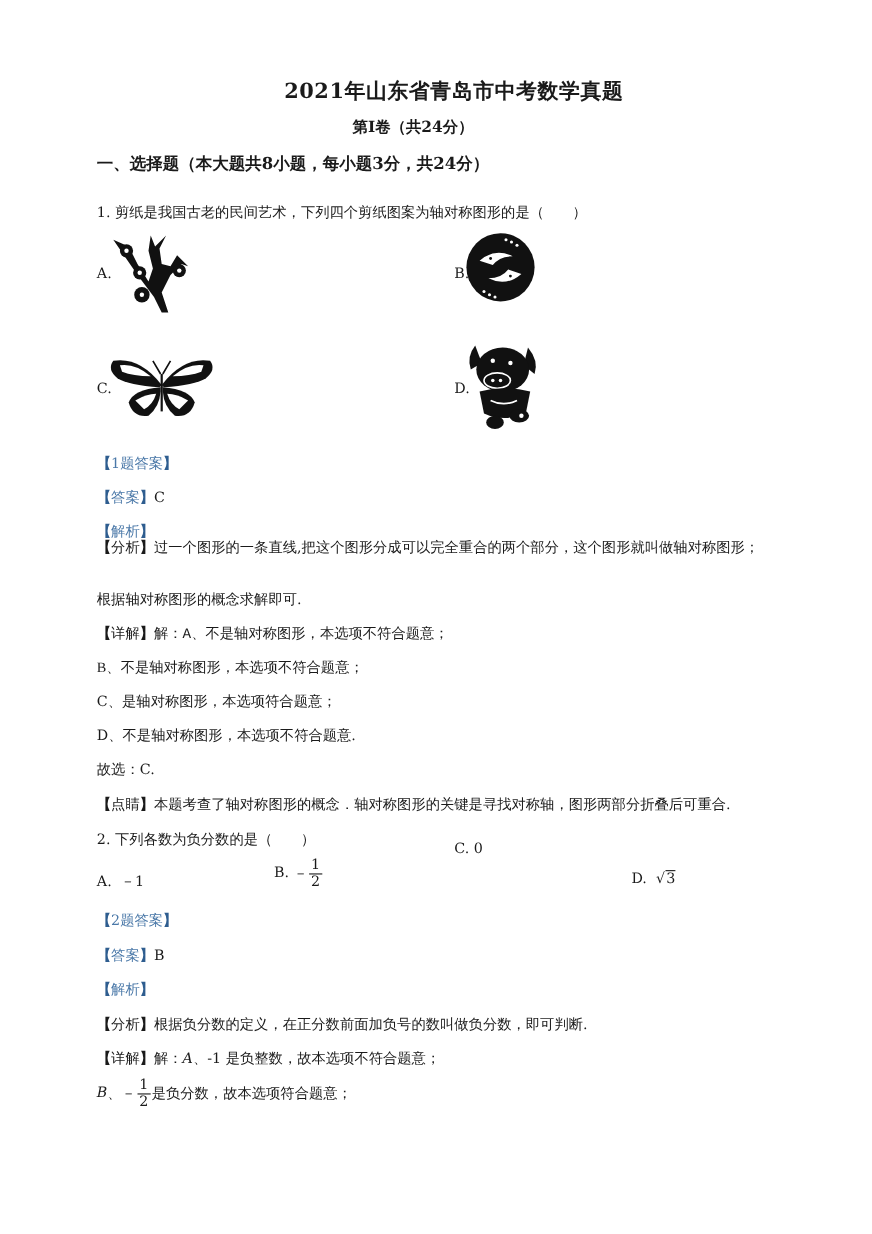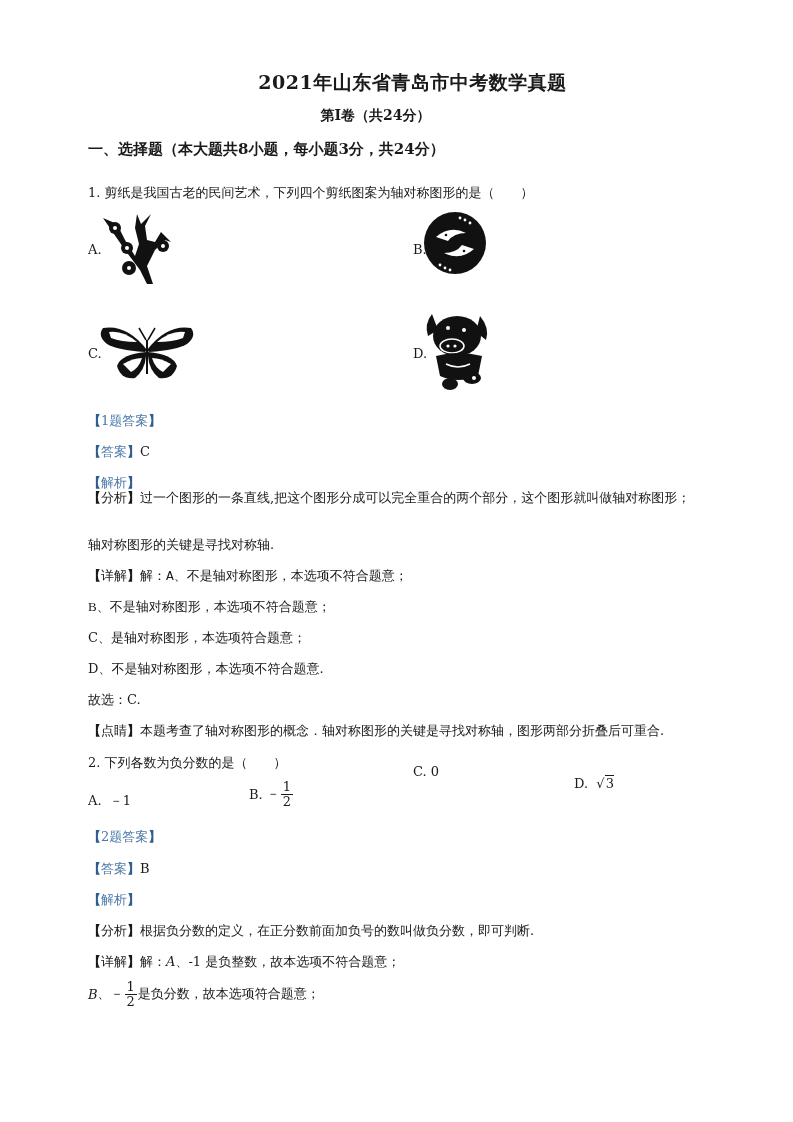--- a/index.html
+++ b/index.html
@@ -118,21 +118,21 @@
 </div>
 <div class="abs line" style="top:443px;">
   <span class="tag"><span class="br">【</span><span>答案</span><span class="br">】</span></span><span>C</span>
 </div>
 <div class="abs line tag" style="top:474px;">
   <span class="br">【</span><span>解析</span><span class="br">】</span>
 </div>
 <div class="abs line" style="top:475px;margin-top:14px;">
   <span class="br" style="font-weight:bold;">【</span><span>分析</span><span class="br" style="font-weight:bold;">】</span><span>过一个图形的一条直线,把这个图形分成可以完全重合的两个部分，这个图形就叫做轴对称图形；</span>
 </div>
-<div class="abs line" style="top:536px;">轴对称图形的关键是寻找对称轴.</div>
+<div class="abs line" style="top:536px;">根据轴对称图形的概念求解即可.</div>
 <div class="abs line" style="top:567px;font-family:Liberation Mono, monospace;">
   <span style="font-weight:bold;">【</span><span>详解</span><span style="font-weight:bold;">】</span><span>解：A、不是轴对称图形，本选项不符合题意；</span>
 </div>
 <div class="abs line" style="top:598px;font-family:Liberation Serif, serif;">B、不是轴对称图形，本选项不符合题意；</div>
 <div class="abs line" style="top:629px;">C、是轴对称图形，本选项符合题意；</div>
 <div class="abs line" style="top:660px;">D、不是轴对称图形，本选项不符合题意.</div>
 <div class="abs line" style="top:691px;">故选：C.</div>
 <div class="abs line" style="top:722px;">
   <span style="font-weight:bold;">【</span><span>点睛</span><span style="font-weight:bold;">】</span><span>本题考查了轴对称图形的概念．轴对称图形的关键是寻找对称轴，图形两部分折叠后可重合.</span>
 </div>
@@ -144,21 +144,21 @@
 </div>
 <div class="abs line" style="top:780px; left:233px;">
   <span style="vertical-align:middle;">B.</span>&nbsp;<span style="vertical-align:middle;">－</span><span class="frac">
       <span class="num">1</span>
       <span>2</span>
     </span>
 </div>
 <div class="abs line" style="top:764px; left:397px;">
   <span>C.</span>&nbsp;<span>0</span>
 </div>
-<div class="abs line" style="top:776px; left:558px;">
+<div class="abs line" style="top:792px; left:558px;">
   <span>D.</span>&nbsp;&nbsp;<span class="sqrt">√<span class="rad">3</span></span>
 </div>
 
 <div class="abs line tag" style="top:828px;">
   <span class="br">【</span><span>2题答案</span><span class="br">】</span>
 </div>
 <div class="abs line" style="top:860px;">
   <span class="tag"><span class="br">【</span><span>答案</span><span class="br">】</span></span><span>B</span>
 </div>
 <div class="abs line tag" style="top:891px;">

